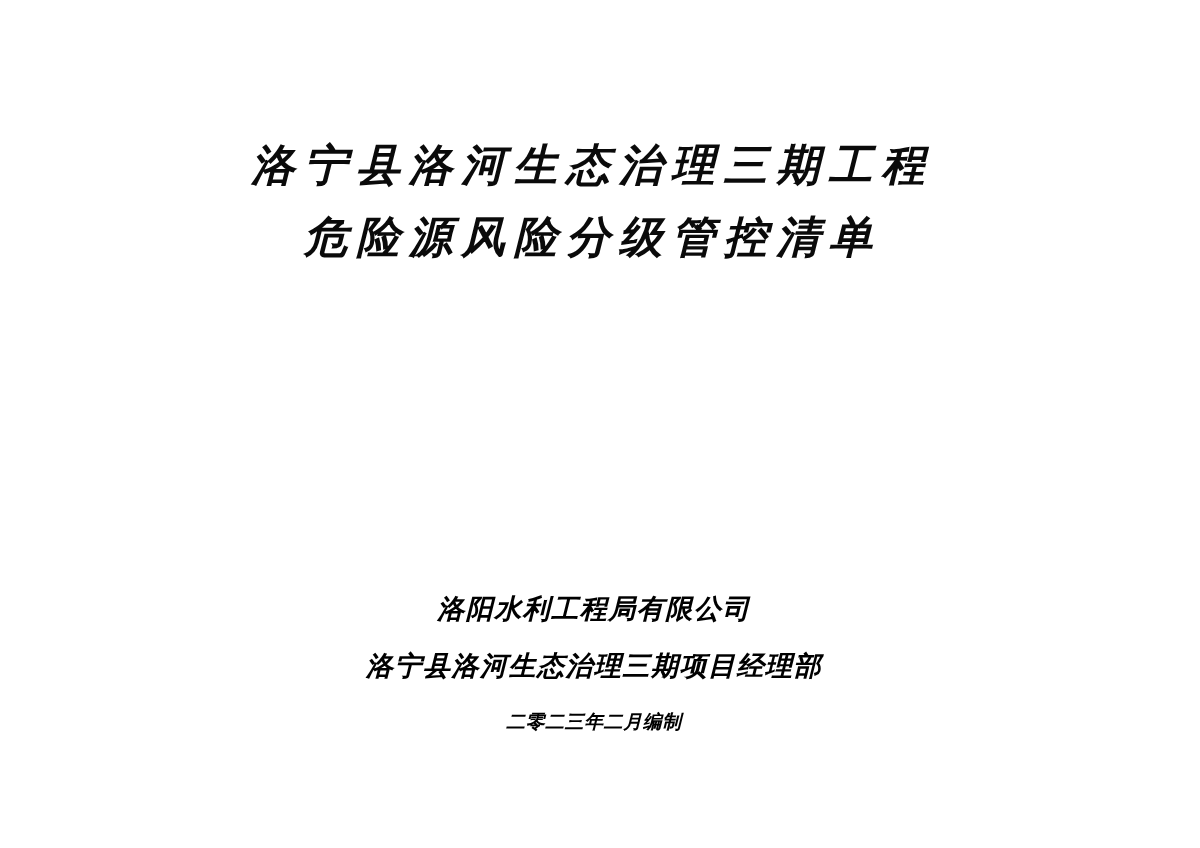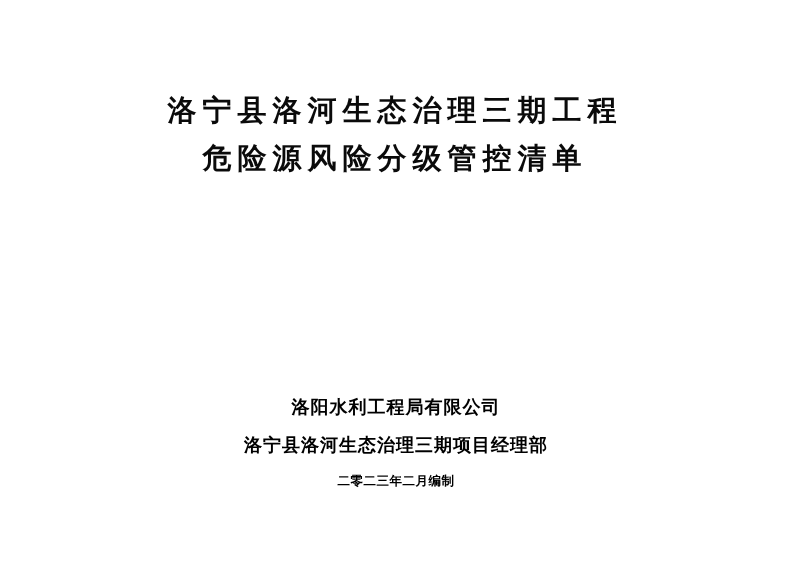--- a/index.html
+++ b/index.html
@@ -9,20 +9,21 @@
   }
 
   .page {
     position: relative;
     width: 800px;
     height: 565px;
     background: #ffffff;
     overflow: hidden;
     font-family: "DejaVu Sans", sans-serif;
     color: #000000;
+    font-style: italic;
   }
 
   
   .title-block {
     position: absolute;
     top: 86px;
     left: 0;
     width: 100%;
     text-align: center;
     transform: translateX(-5px);

